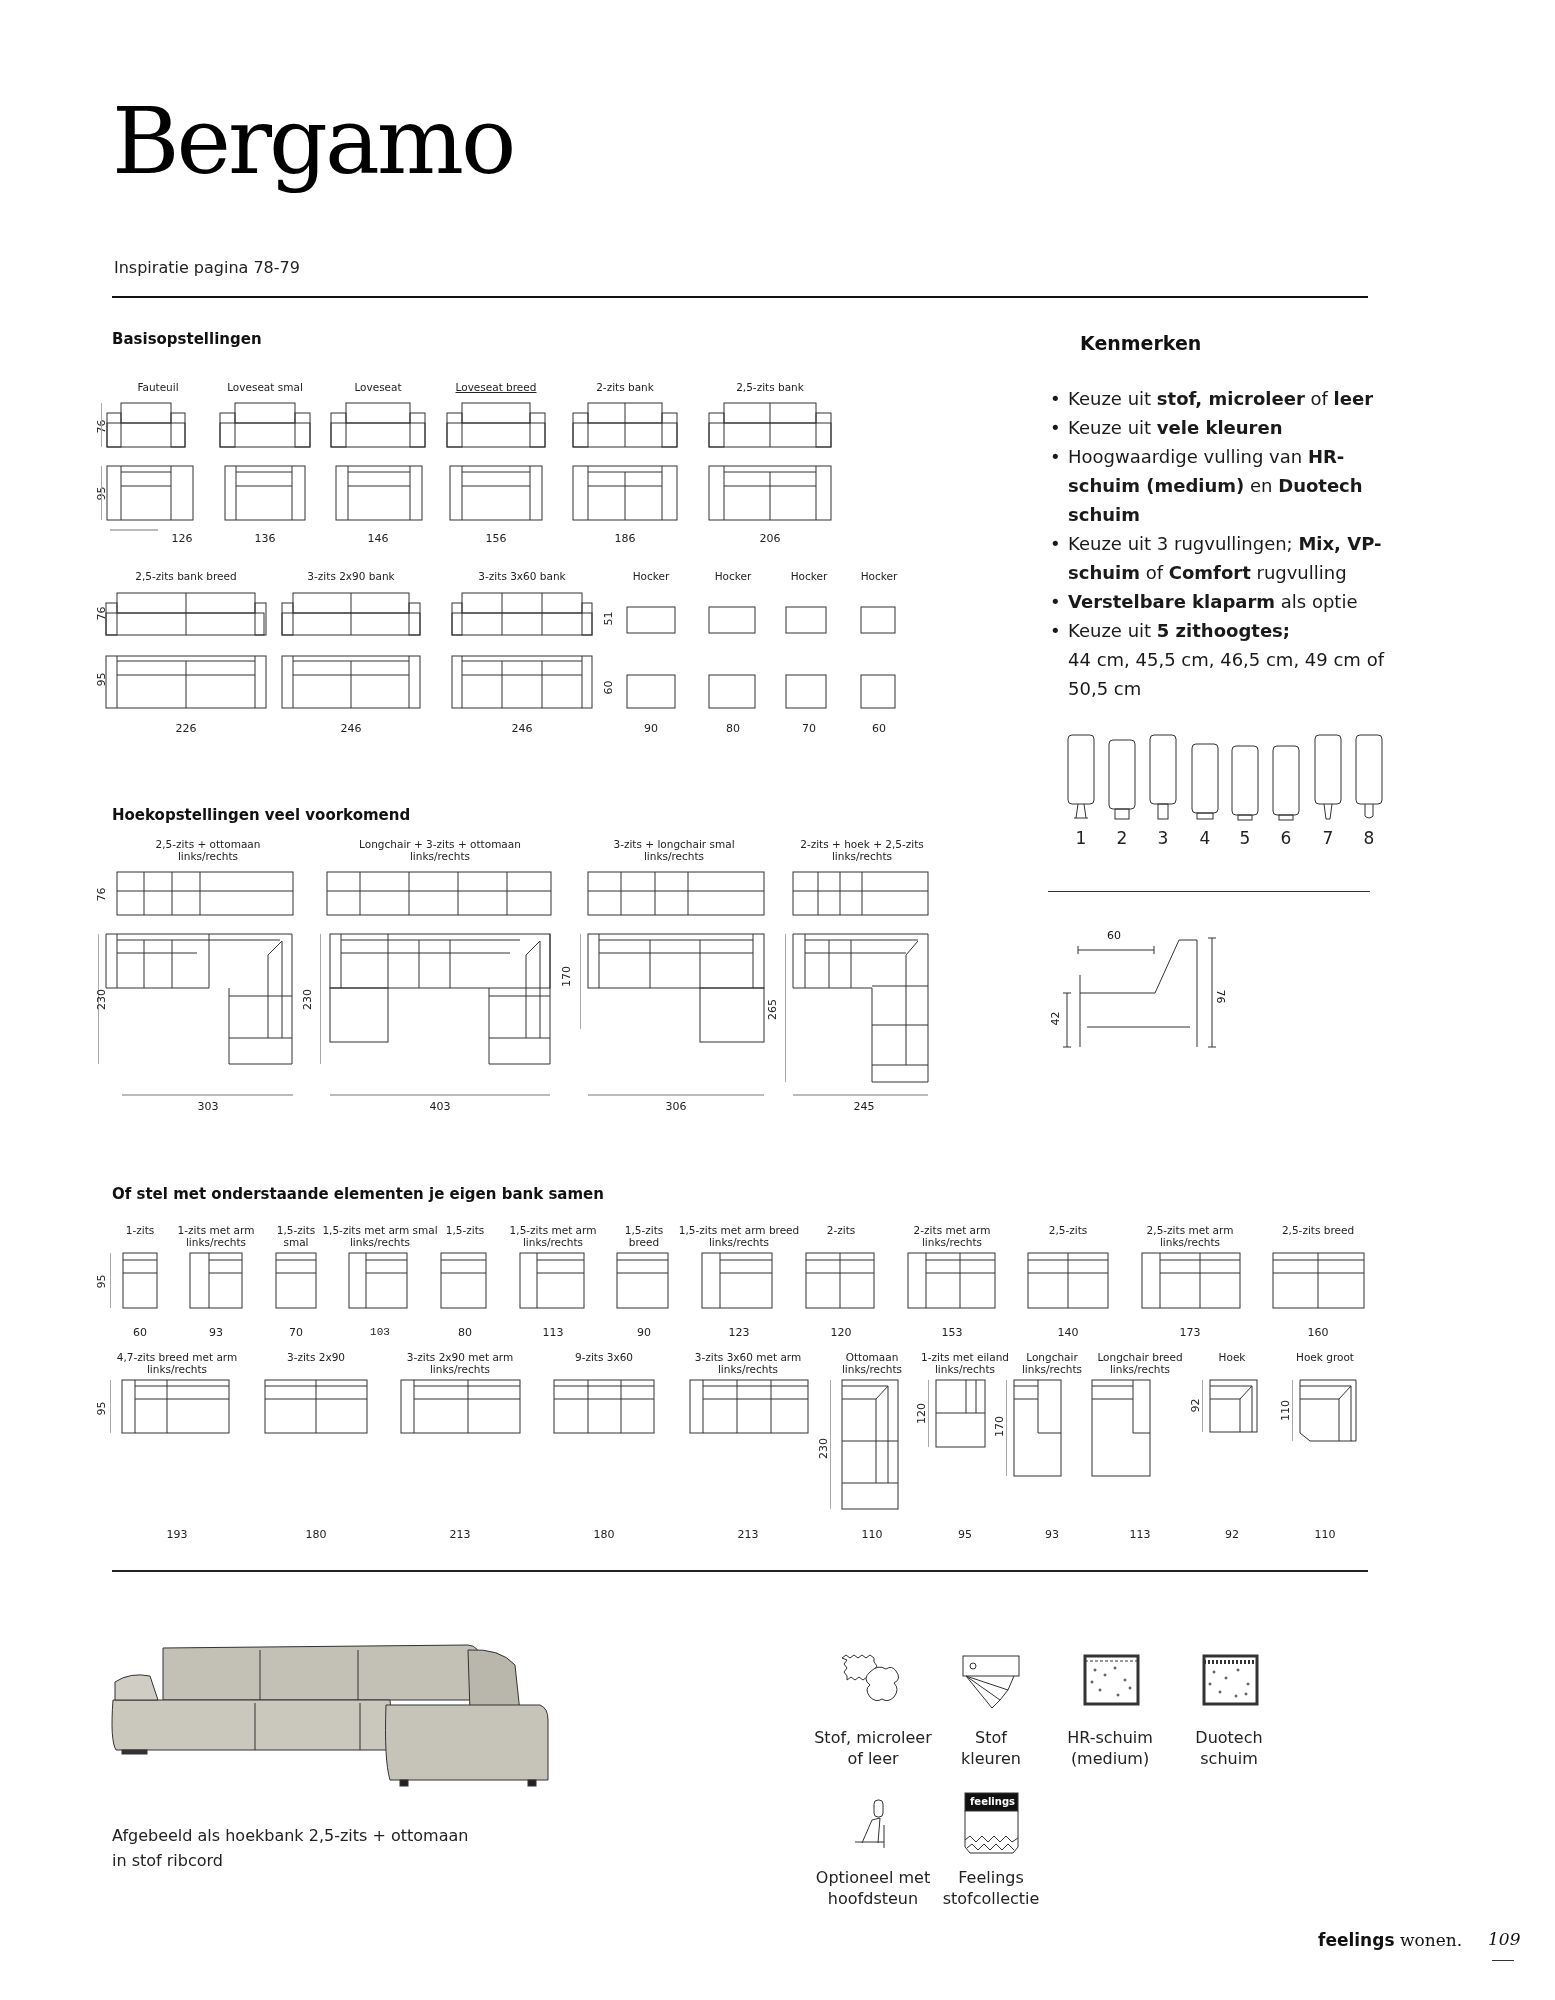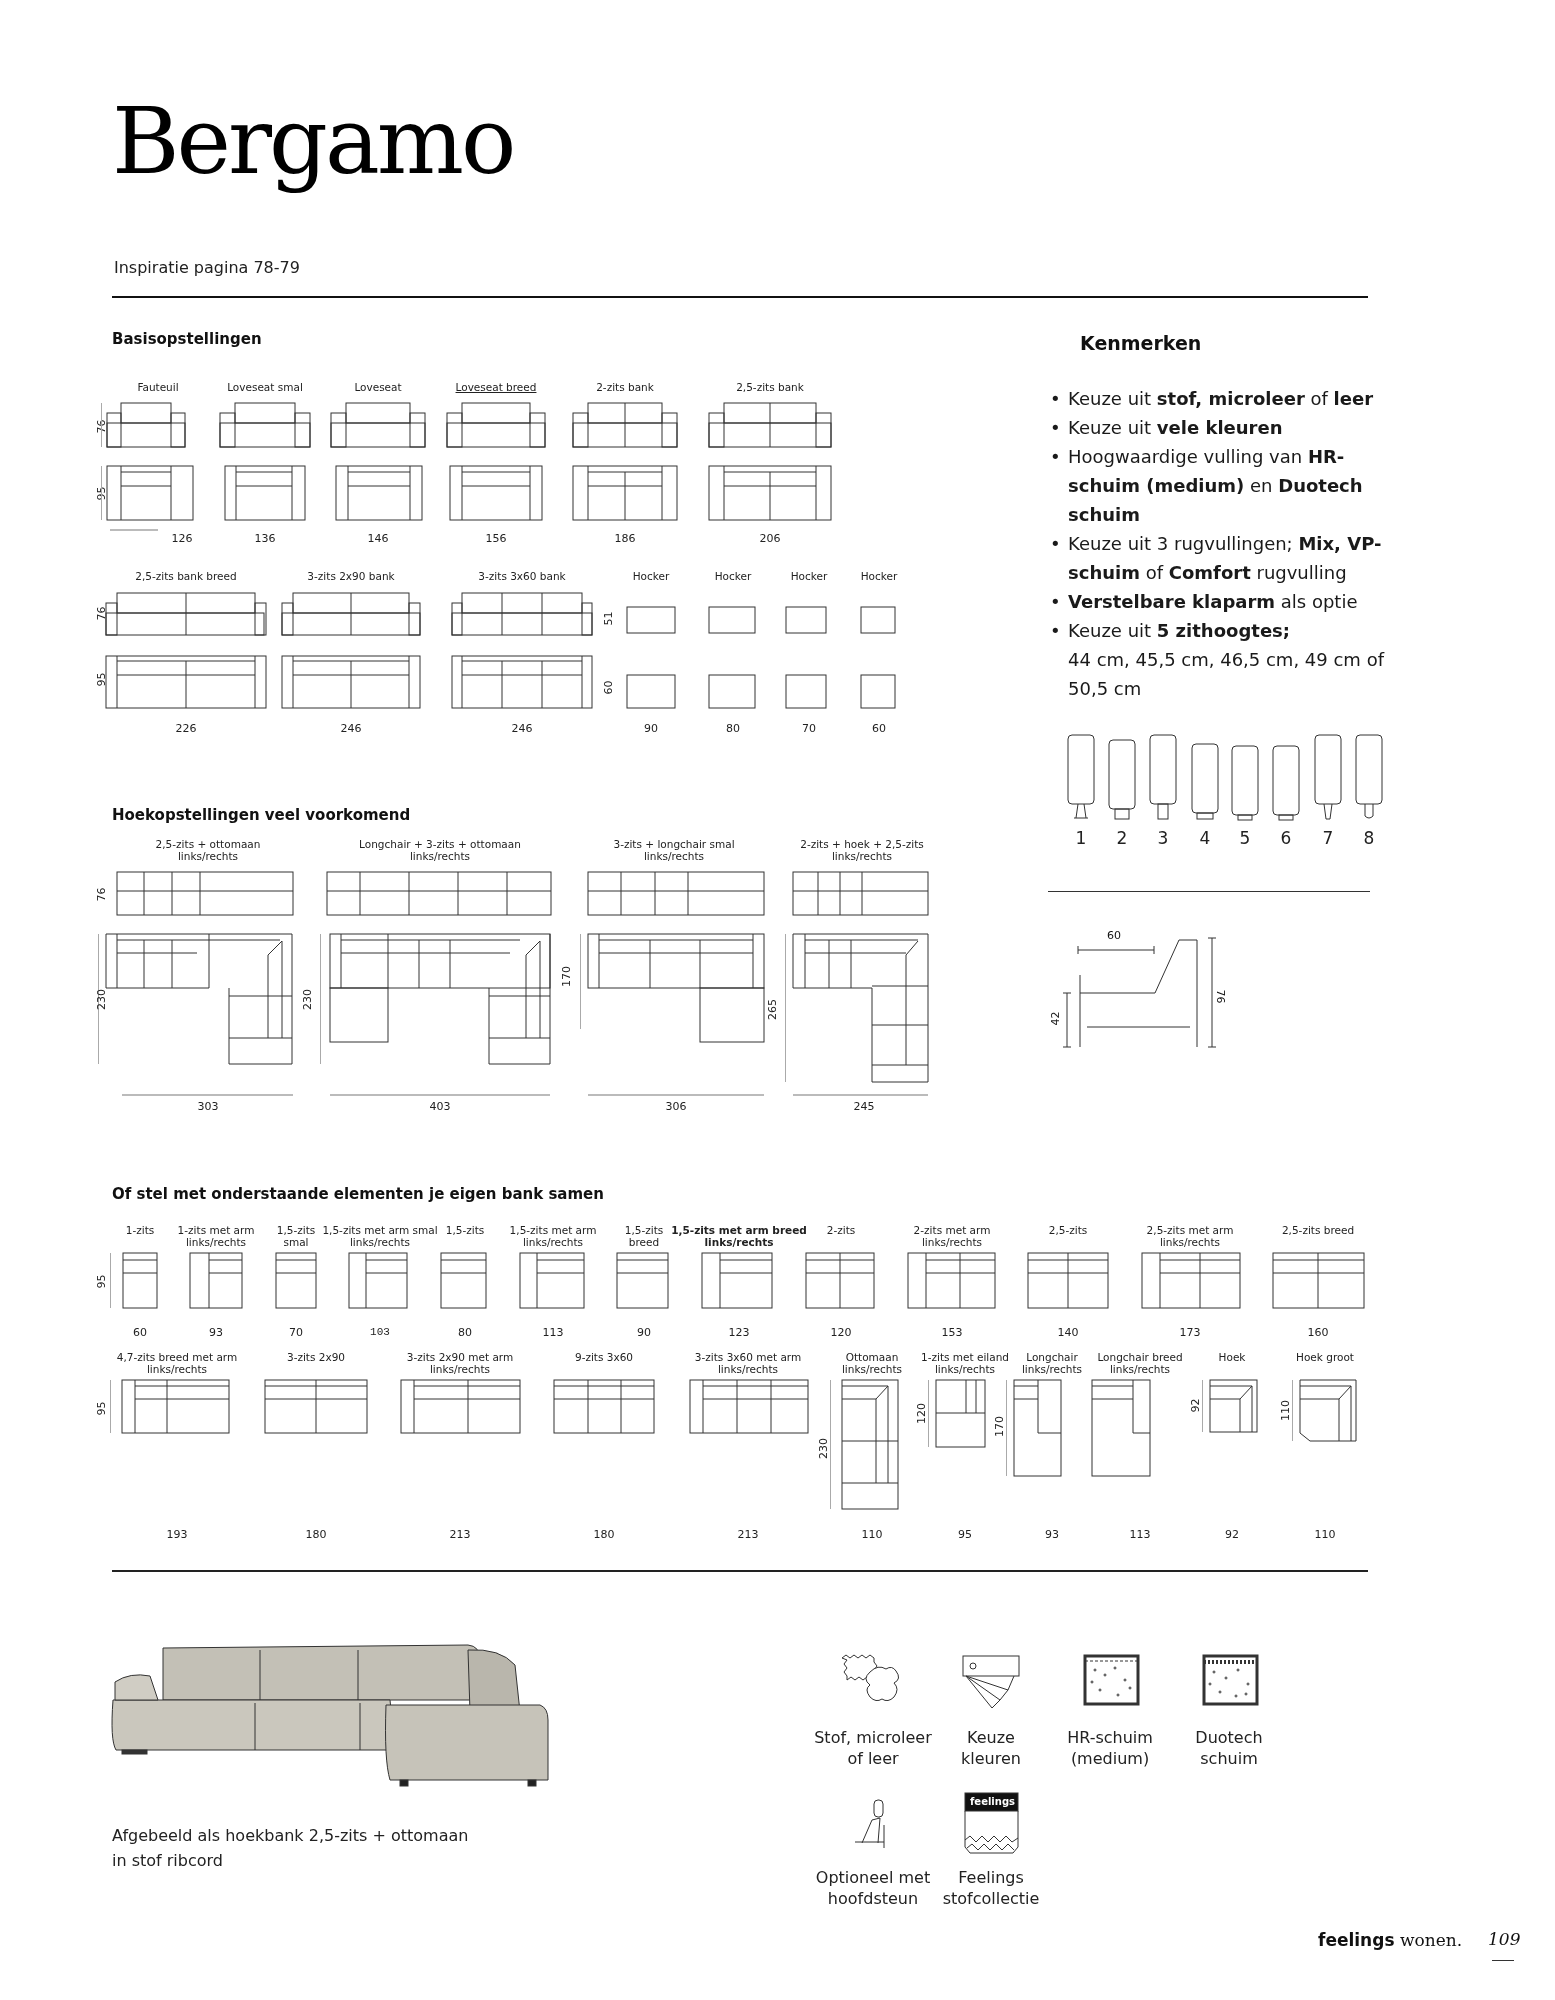--- a/index.html
+++ b/index.html
@@ -302,21 +302,21 @@
 
 <div class="abs section-h" style="left:112px;top:1185px;">Of stel met onderstaande elementen je eigen bank samen</div>
 
 <div class="lbl" style="left:140px;top:1224px;"><span>1-zits</span></div>
 <div class="lbl" style="left:216px;top:1224px;"><span>1-zits met arm</span><br><span>links/rechts</span></div>
 <div class="lbl" style="left:296px;top:1224px;"><span>1,5-zits</span><br><span>smal</span></div>
 <div class="lbl" style="left:380px;top:1224px;"><span>1,5-zits met arm smal</span><br><span>links/rechts</span></div>
 <div class="lbl" style="left:465px;top:1224px;"><span>1,5-zits</span></div>
 <div class="lbl" style="left:553px;top:1224px;"><span>1,5-zits met arm</span><br><span>links/rechts</span></div>
 <div class="lbl" style="left:644px;top:1224px;"><span>1,5-zits</span><br><span>breed</span></div>
-<div class="lbl" style="left:739px;top:1224px;font-weight:bold;"><span>1,5-zits met arm breed</span><br><span>links/rechts</span></div>
+<div class="lbl" style="left:739px;top:1224px;"><span>1,5-zits met arm breed</span><br><span>links/rechts</span></div>
 <div class="lbl" style="left:841px;top:1224px;"><span>2-zits</span></div>
 <div class="lbl" style="left:952px;top:1224px;"><span>2-zits met arm</span><br><span>links/rechts</span></div>
 <div class="lbl" style="left:1068px;top:1224px;"><span>2,5-zits</span></div>
 <div class="lbl" style="left:1190px;top:1224px;"><span>2,5-zits met arm</span><br><span>links/rechts</span></div>
 <div class="lbl" style="left:1318px;top:1224px;"><span>2,5-zits breed</span></div>
 
 <div class="vdim" style="left:86px;top:1275px;">95</div>
 <div class="vline" style="left:110px;top:1253px;height:55px;"></div>
 
 <svg class="d" style="left:0;top:0;" width="1" height="1">
@@ -636,21 +636,21 @@
       <circle cx="1248" cy="1684" r="1"></circle>
       <circle cx="1220" cy="1692" r="1"></circle>
       <circle cx="1236" cy="1696" r="1"></circle>
       <circle cx="1246" cy="1694" r="1"></circle>
       <circle cx="1210" cy="1684" r="1"></circle>
   </g>
 </svg>
 <div class="abs" style="left:970px;top:1796px;font-size:10px;color:#fff;font-weight:bold;">feelings</div>
 
 <div class="icon-lbl" style="left:873px;top:1727px;"><span>Stof, microleer</span><br><span>of leer</span></div>
-<div class="icon-lbl" style="left:991px;top:1727px;"><span>Keuze</span><br><span>kleuren</span></div>
+<div class="icon-lbl" style="left:991px;top:1727px;"><span>Stof</span><br><span>kleuren</span></div>
 <div class="icon-lbl" style="left:1110px;top:1727px;"><span>HR-schuim</span><br><span>(medium)</span></div>
 <div class="icon-lbl" style="left:1229px;top:1727px;"><span>Duotech</span><br><span>schuim</span></div>
 <div class="icon-lbl" style="left:873px;top:1867px;"><span>Optioneel met</span><br><span>hoofdsteun</span></div>
 <div class="icon-lbl" style="left:991px;top:1867px;"><span>Feelings</span><br><span>stofcollectie</span></div>
 
 <div class="abs footer-brand"><b>feelings</b><span> wonen.</span></div>
 <div class="abs page-num">109</div>
 <div class="abs page-dash"></div>
 
 </body></html>

